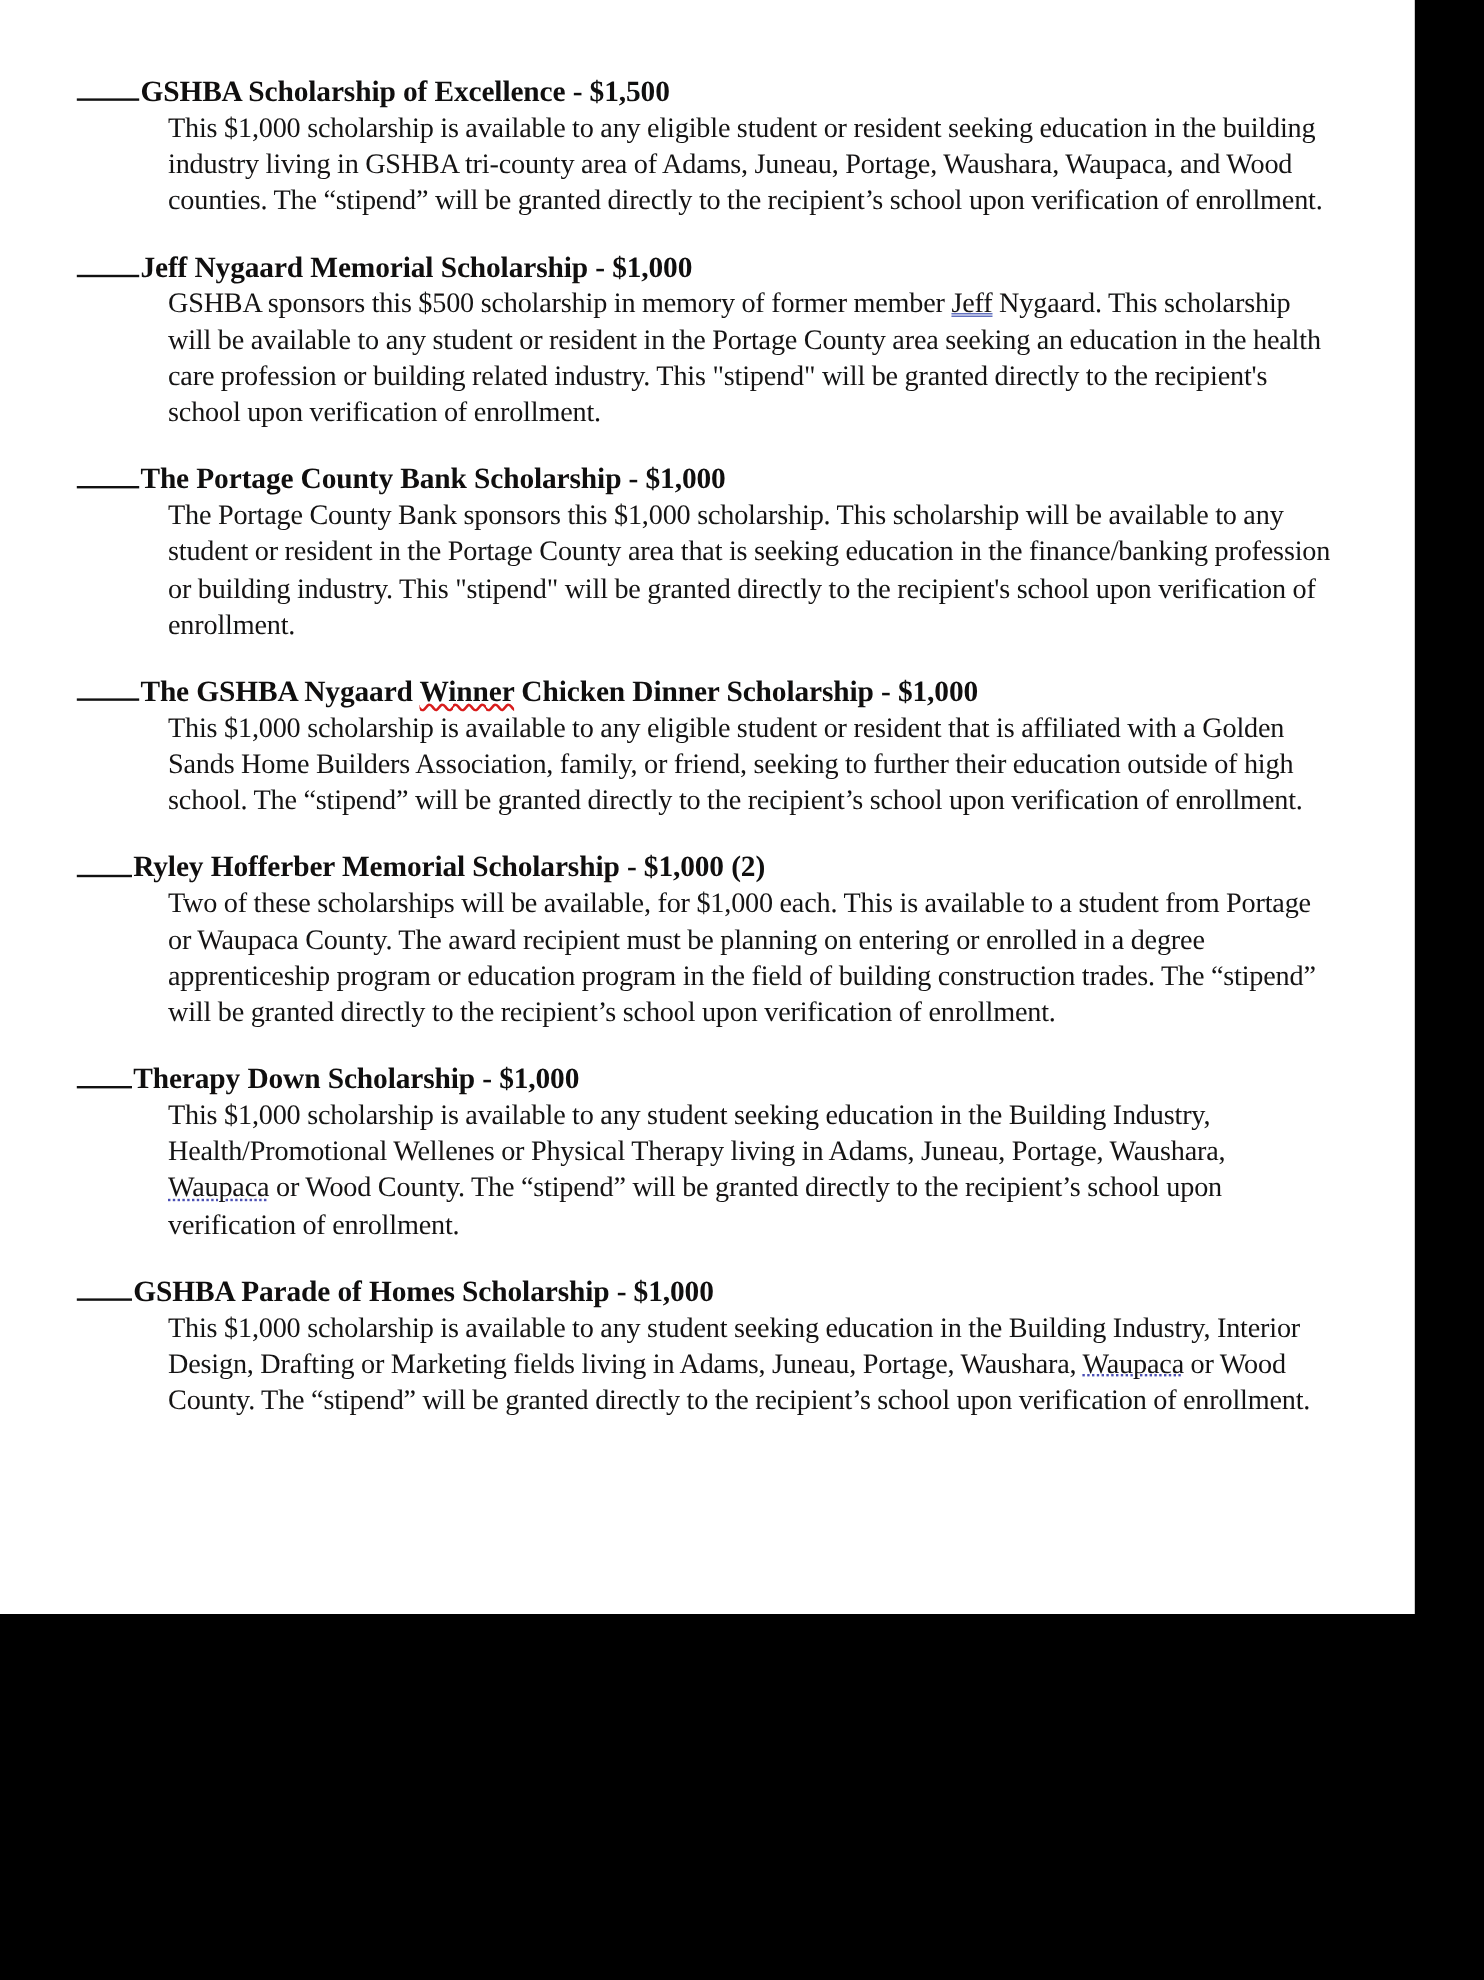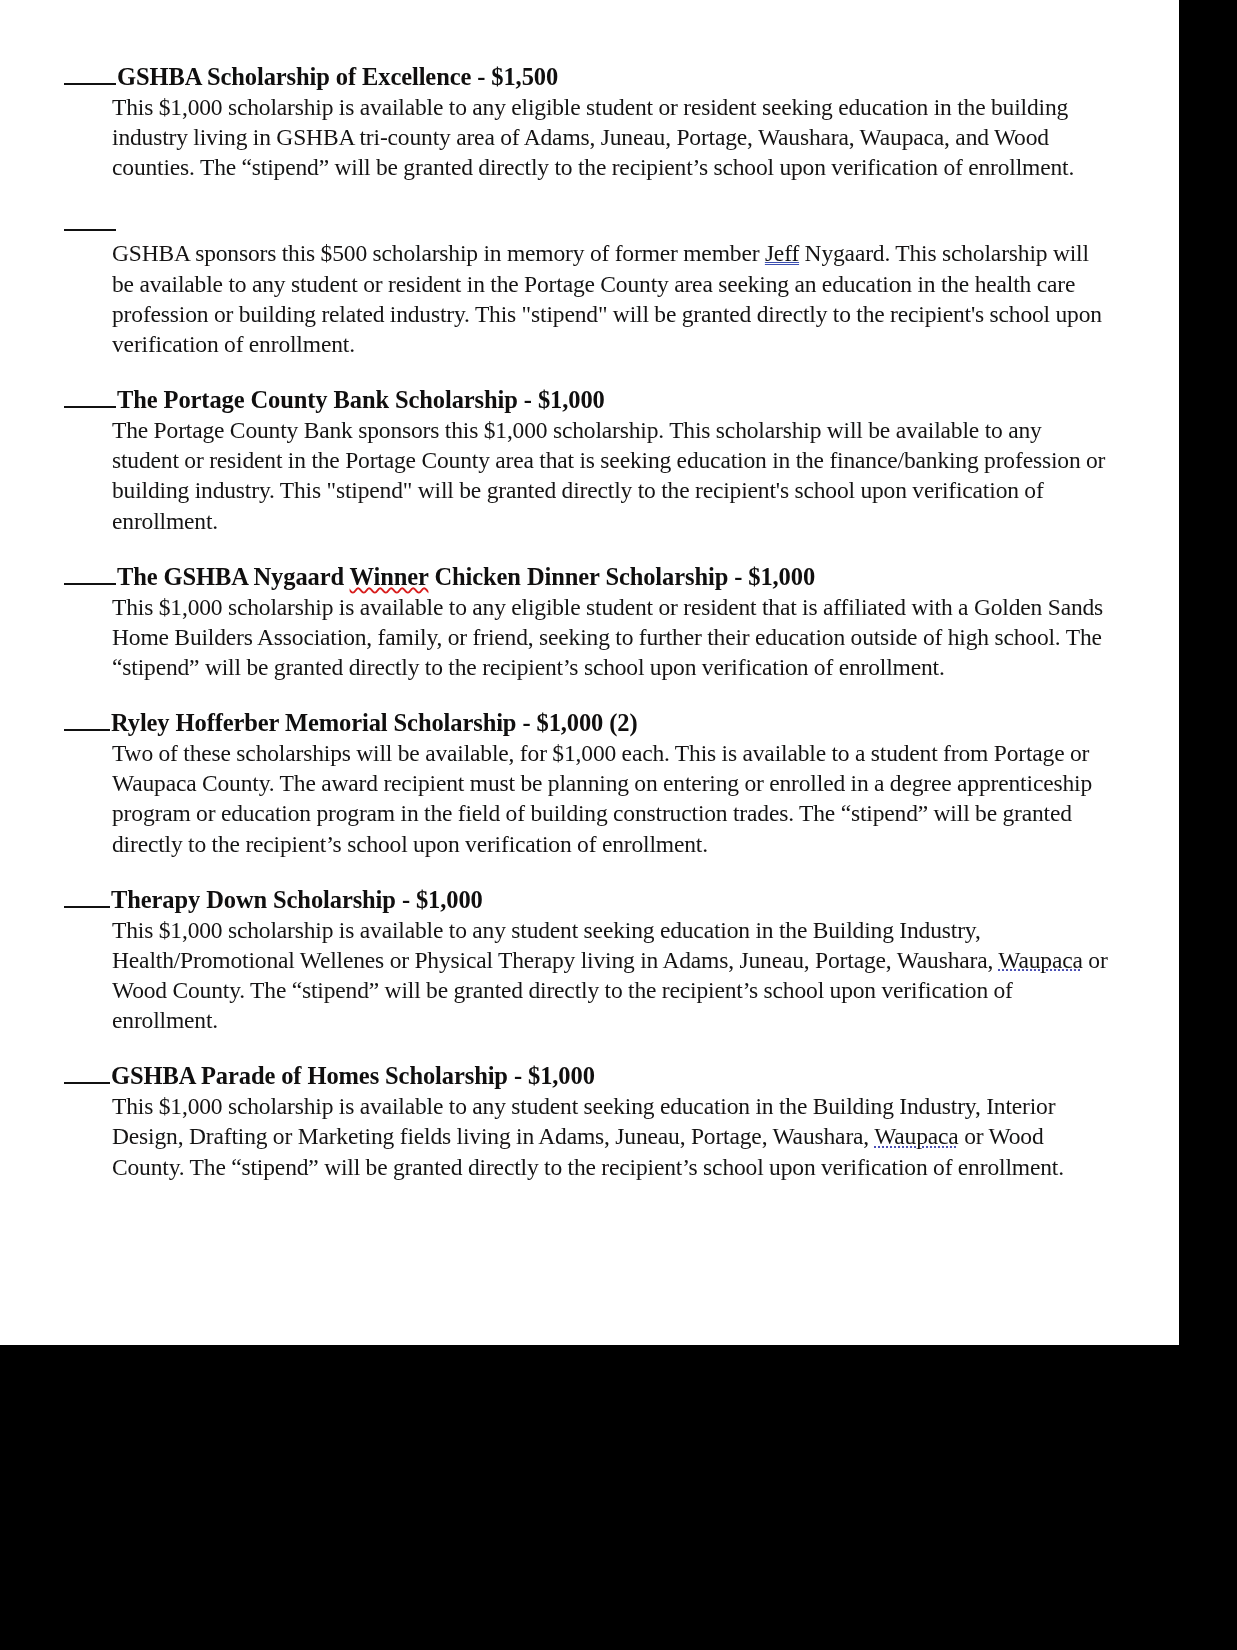--- a/index.html
+++ b/index.html
@@ -49,21 +49,21 @@
   .blank {
     display: inline-block;
     border-bottom: 2.6px solid #111111;
     height: 0.82em;
     vertical-align: baseline;
     margin-right: 1px;
   }
   .blank.w-long { width: 52px; }
   .blank.w-short { width: 46px; }
   .body-text {
-    margin: 0 0 0 48px;
+    margin: 0 0 0 76px;
     font-size: 23.5px;
     line-height: 1.285;
     color: #151414;
     text-align: left;
     letter-spacing: -0.15px;
     word-spacing: -0.2px;
   }
   .spell-red {
     text-decoration: underline;
     text-decoration-style: wavy;
@@ -90,21 +90,21 @@
 </head>
 <body>
 
 <div class="page">
   <div id="scholarship-list">
       <div class="scholarship">
         <div class="heading-line"><span class="blank w-long"></span><span>GSHBA Scholarship of Excellence - $1,500</span></div>
         <p class="body-text"><span>This $1,000 scholarship is available to any eligible student or resident seeking education in the building industry living in GSHBA tri-county area of Adams, Juneau, Portage, Waushara, Waupaca, and Wood counties.  The “stipend” will be granted directly to the recipient’s school upon verification of enrollment.</span></p>
       </div>
       <div class="scholarship">
-        <div class="heading-line"><span class="blank w-long"></span></div>
+        <div class="heading-line"><span class="blank w-long"></span><span>Jeff Nygaard Memorial Scholarship - $1,000</span></div>
         <p class="body-text"><span>GSHBA sponsors this $500 scholarship in memory of former member </span><span class="grammar-blue">Jeff</span><span> Nygaard. This scholarship will be available to any student or resident in the Portage County area seeking an education in the health care profession or building related industry.  This "stipend" will be granted directly to the recipient's school upon verification of enrollment.</span></p>
       </div>
       <div class="scholarship">
         <div class="heading-line"><span class="blank w-long"></span><span>The Portage County Bank Scholarship - $1,000</span></div>
         <p class="body-text"><span>The Portage County Bank sponsors this $1,000 scholarship. This scholarship will be available to any student or resident in the Portage County area that is seeking education in the finance/banking profession or building industry. This "stipend" will be granted directly to the recipient's school upon verification of enrollment.</span></p>
       </div>
       <div class="scholarship">
         <div class="heading-line"><span class="blank w-long"></span><span>The GSHBA Nygaard </span><span class="spell-red">Winner</span><span> Chicken Dinner Scholarship - $1,000</span></div>
         <p class="body-text"><span>This $1,000 scholarship is available to any eligible student or resident that is affiliated with a Golden Sands Home Builders Association, family, or friend, seeking to further their education outside of high school. The “stipend” will be granted directly to the recipient’s school upon verification of enrollment.</span></p>
       </div>

